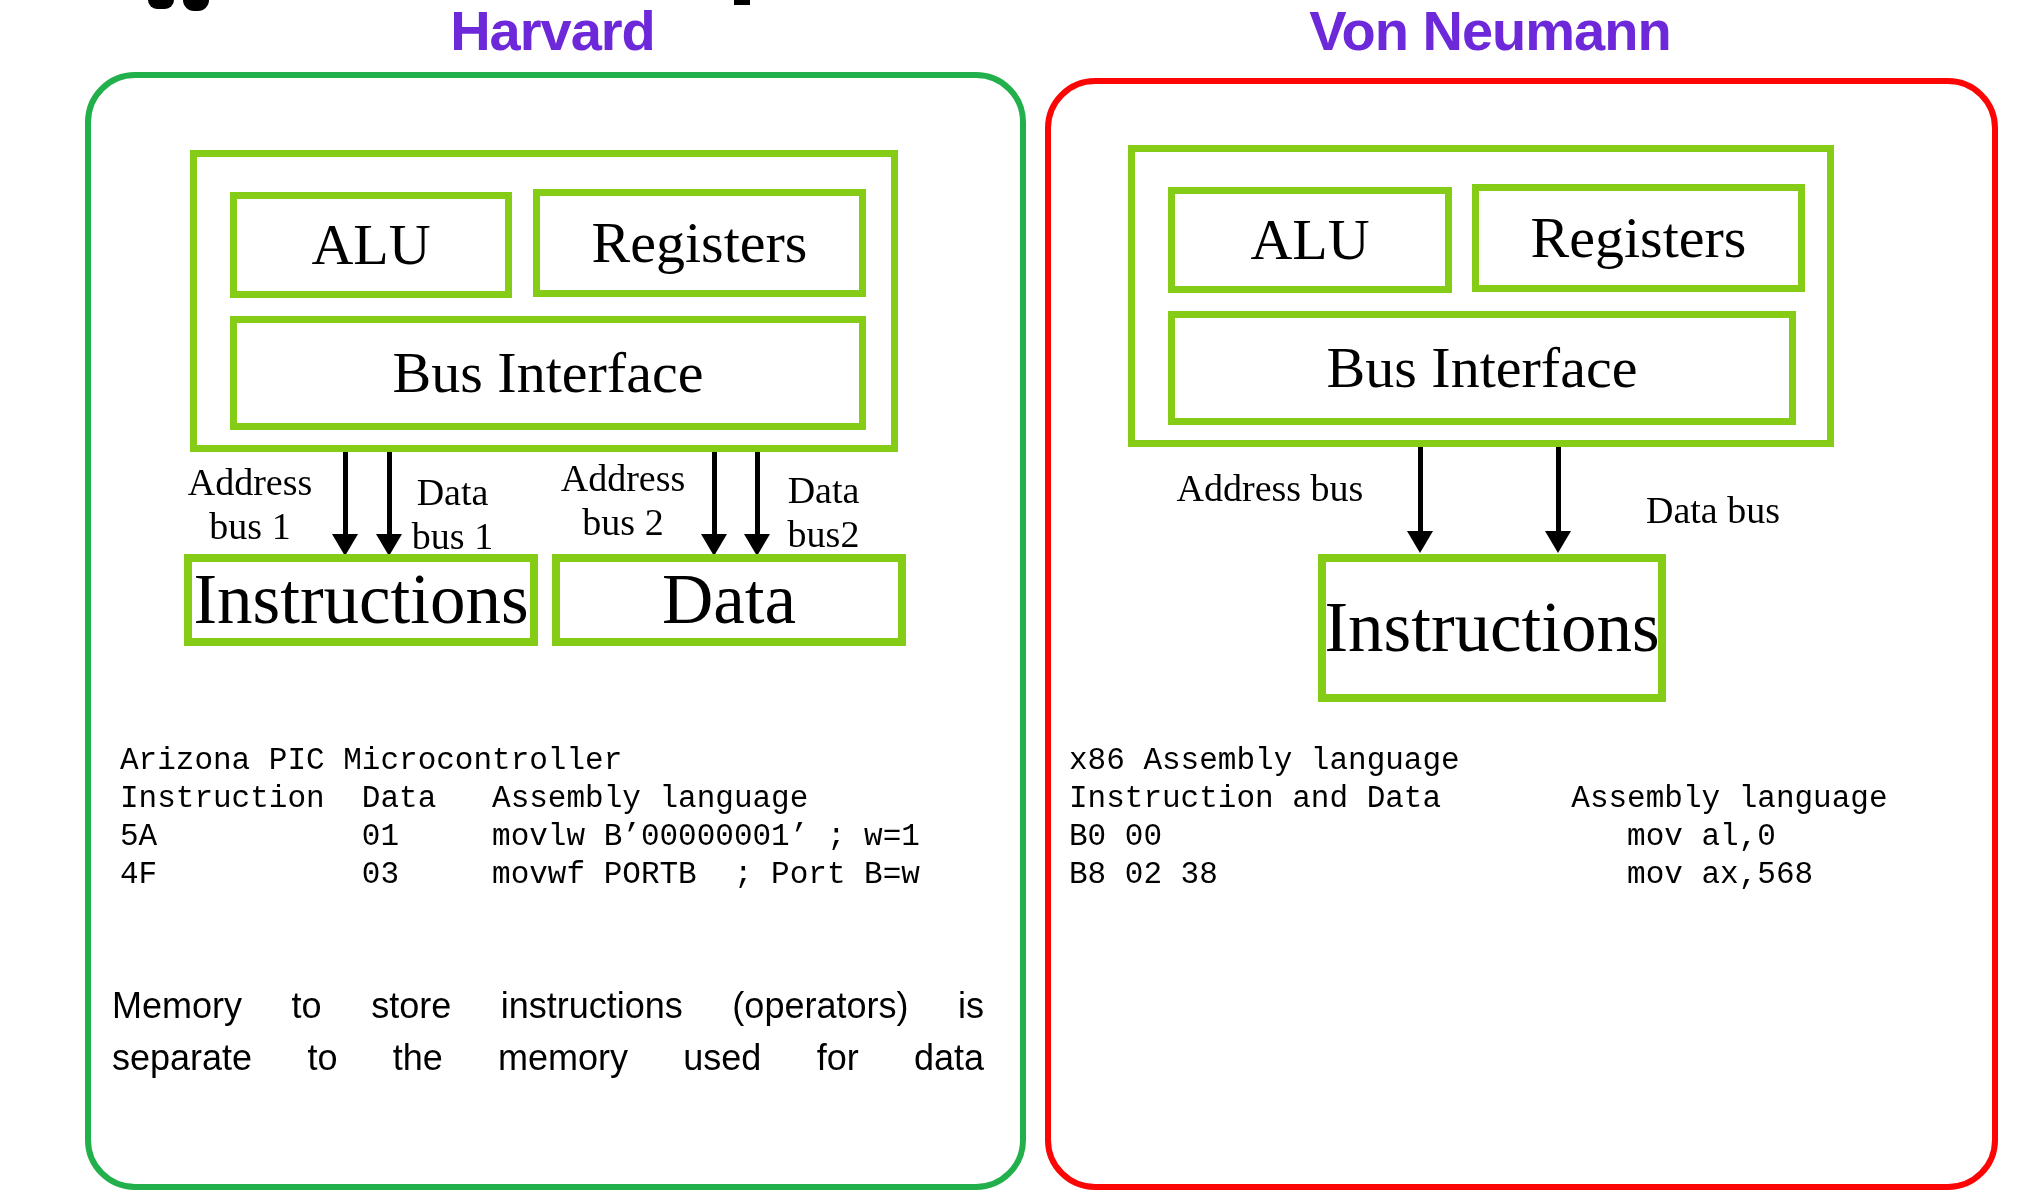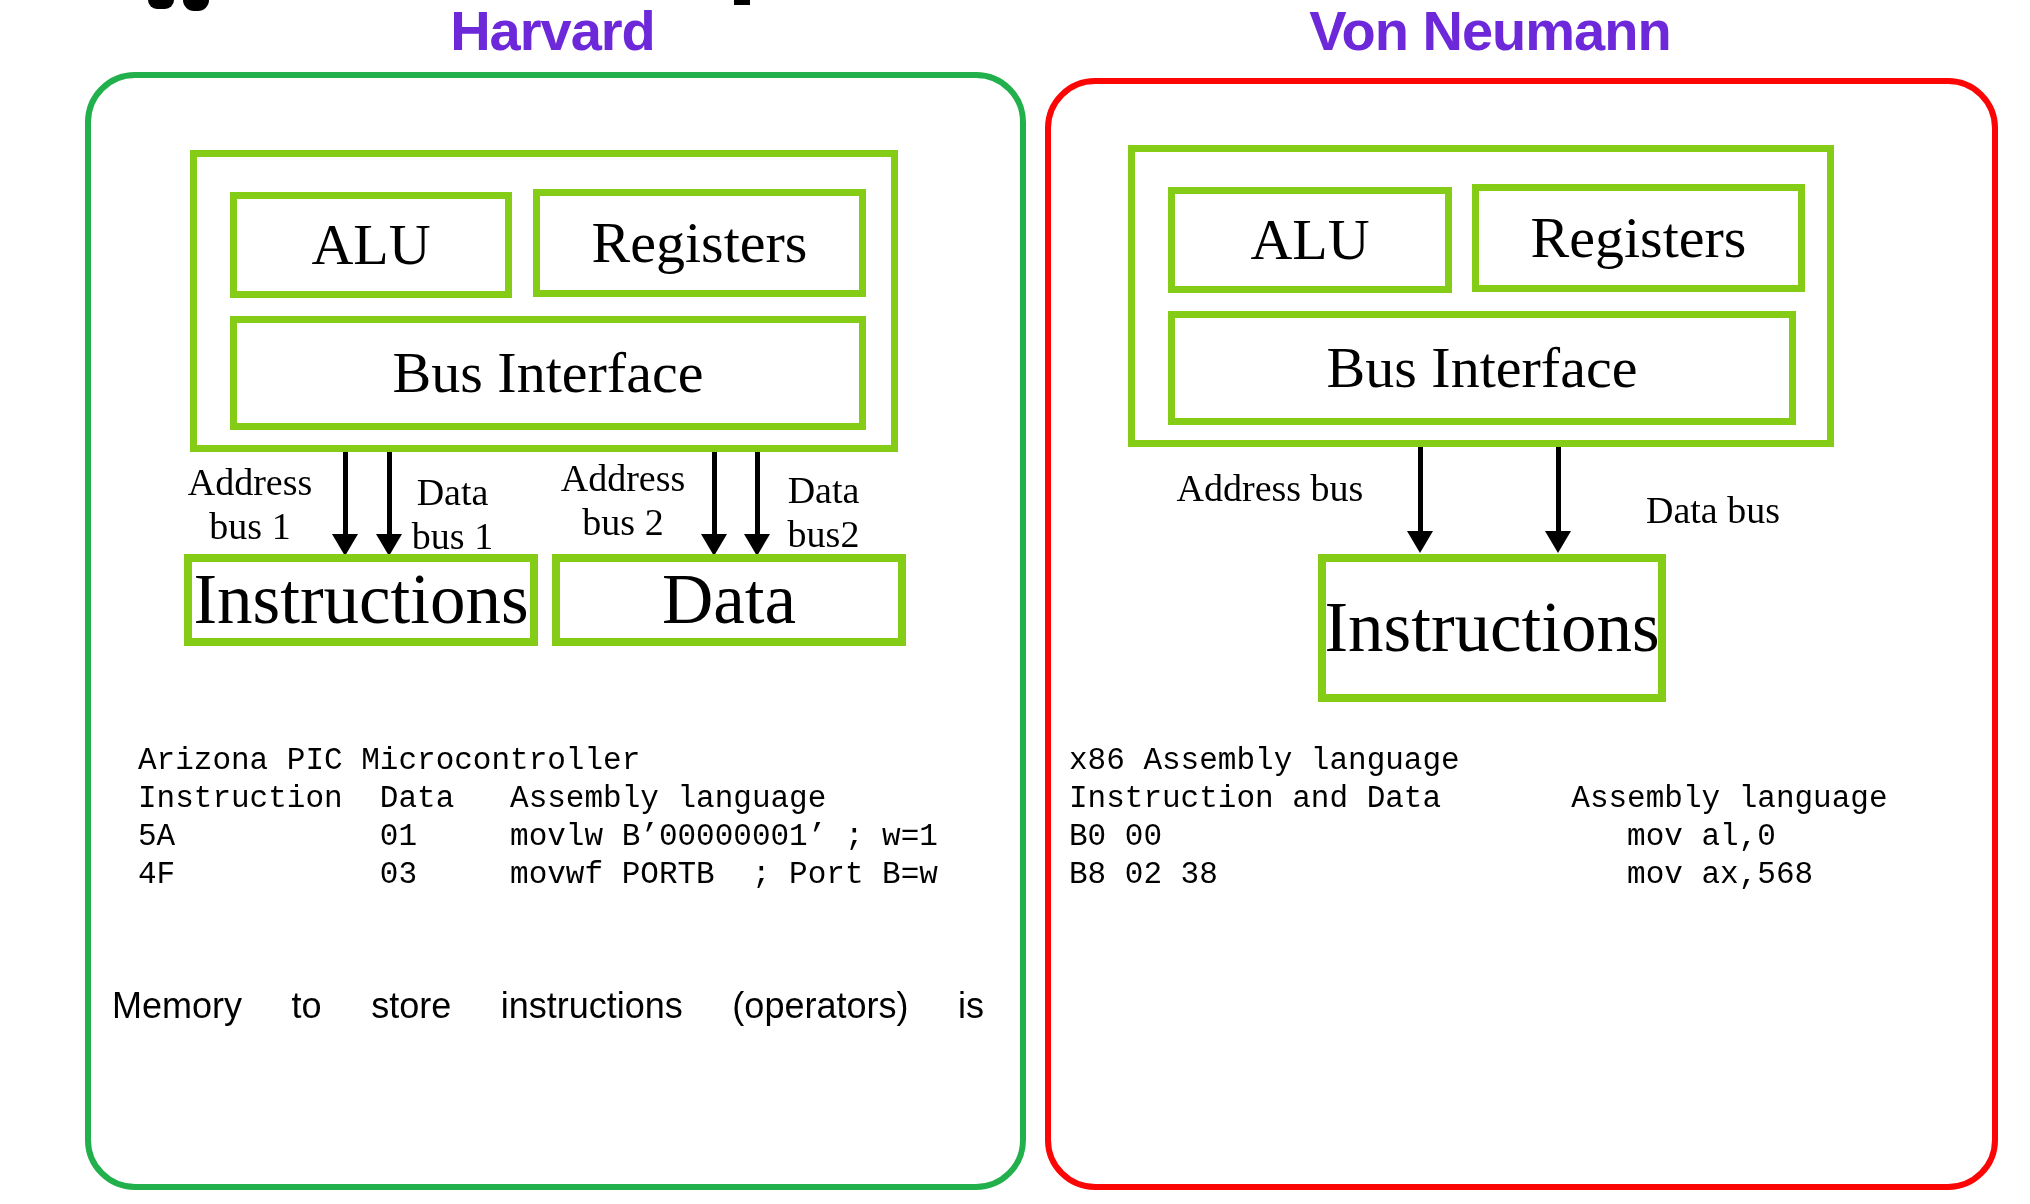--- a/index.html
+++ b/index.html
@@ -104,27 +104,28 @@
       <div>bus2</div>
   </div>
 
   <div class="dbox" style="left:184px;top:554px;width:338px;height:76px;border-width:8px;">
     <span class="mem-label">Instructions</span>
   </div>
   <div class="dbox" style="left:552px;top:554px;width:338px;height:76px;border-width:8px;">
     <span class="mem-label">Data</span>
   </div>
 
-  <pre class="code" style="left:138px;top:742px;">Arizona PIC Microcontroller
+  <pre class="code" style="left:120px;top:742px;">Arizona PIC Microcontroller
 Instruction  Data   Assembly language
 5A           01     movlw B’00000001’ ; w=1
 4F           03     movwf PORTB  ; Port B=w</pre>
 
   <div class="para" style="left:112px;top:980px;width:872px;">
     <div class="pline">Memory to store instructions (operators) is</div>
+    <div class="pline">separate to the memory used for data</div>
   </div>
 
   <div class="panel-title" style="left:1020px;width:940px;">Von Neumann</div>
 
   <div class="panel" style="left:1045px;top:78px;width:941px;height:1100px;border-color:#fb0505;"></div>
 
   <div class="dbox cpu-outer" style="left:1128px;top:145px;width:692px;height:288px;"></div>
   <div class="dbox" style="left:1168px;top:187px;width:270px;height:92px;">
     <span class="cpu-label">ALU</span>
   </div>

